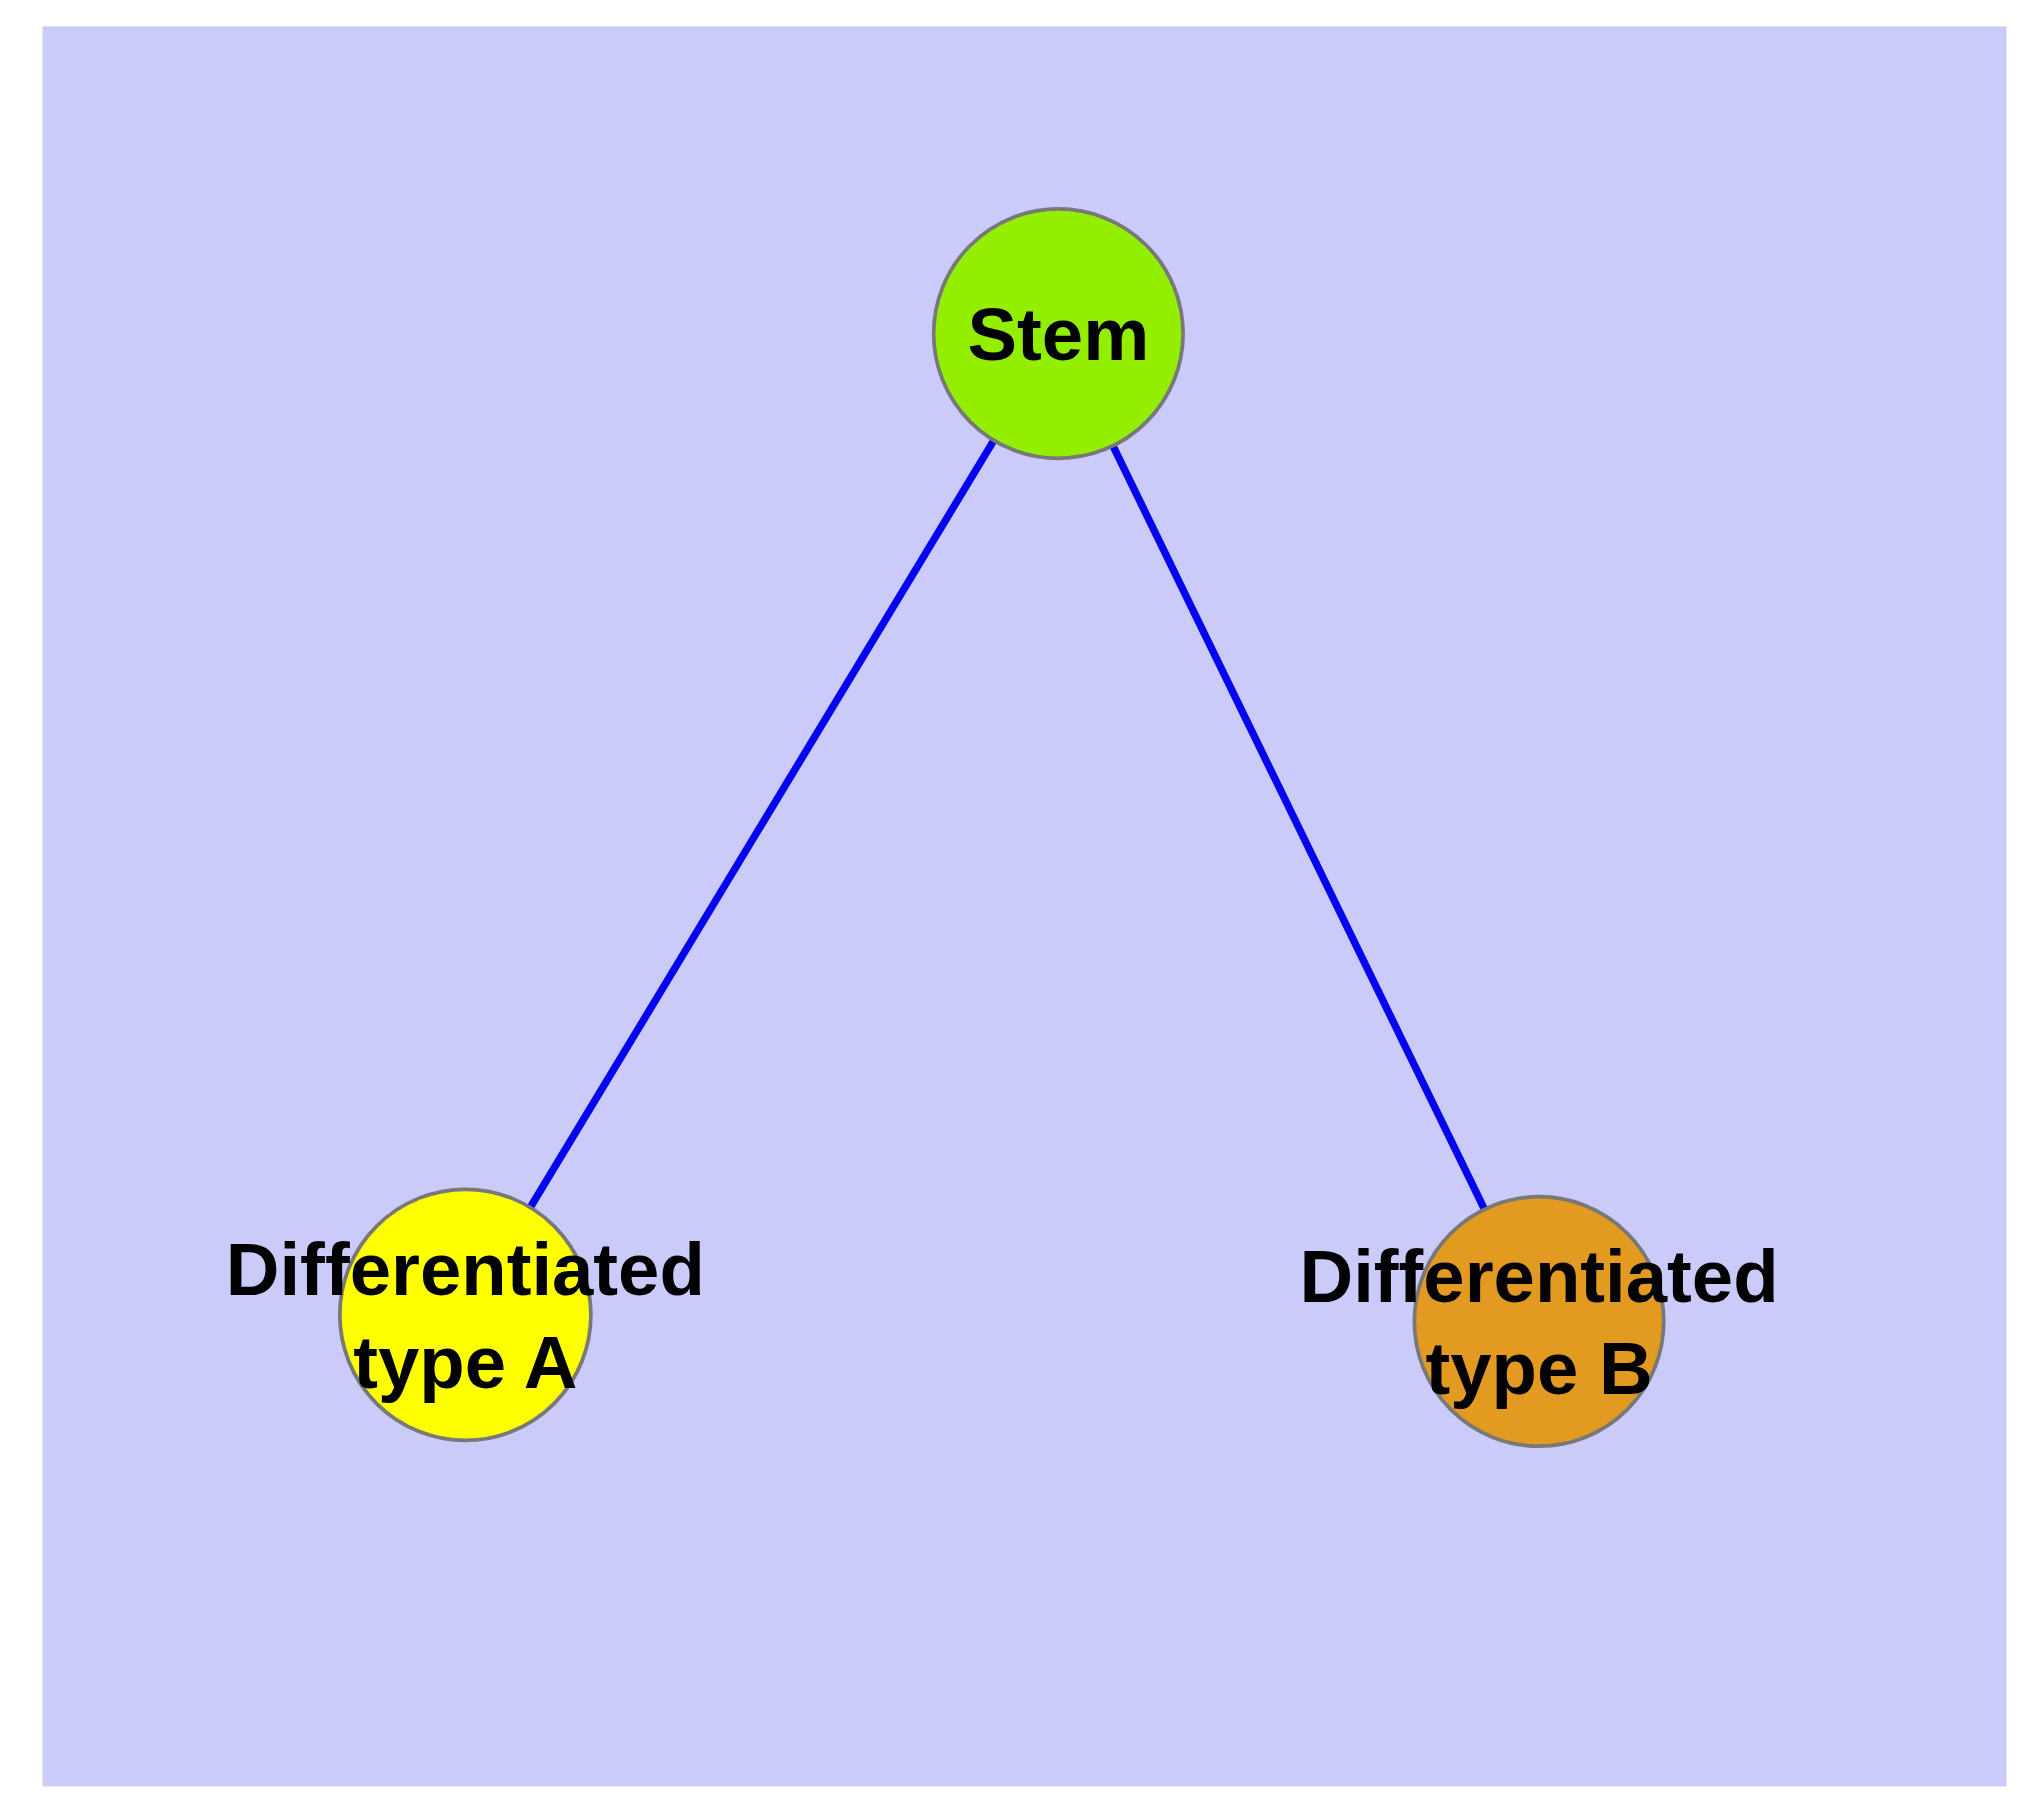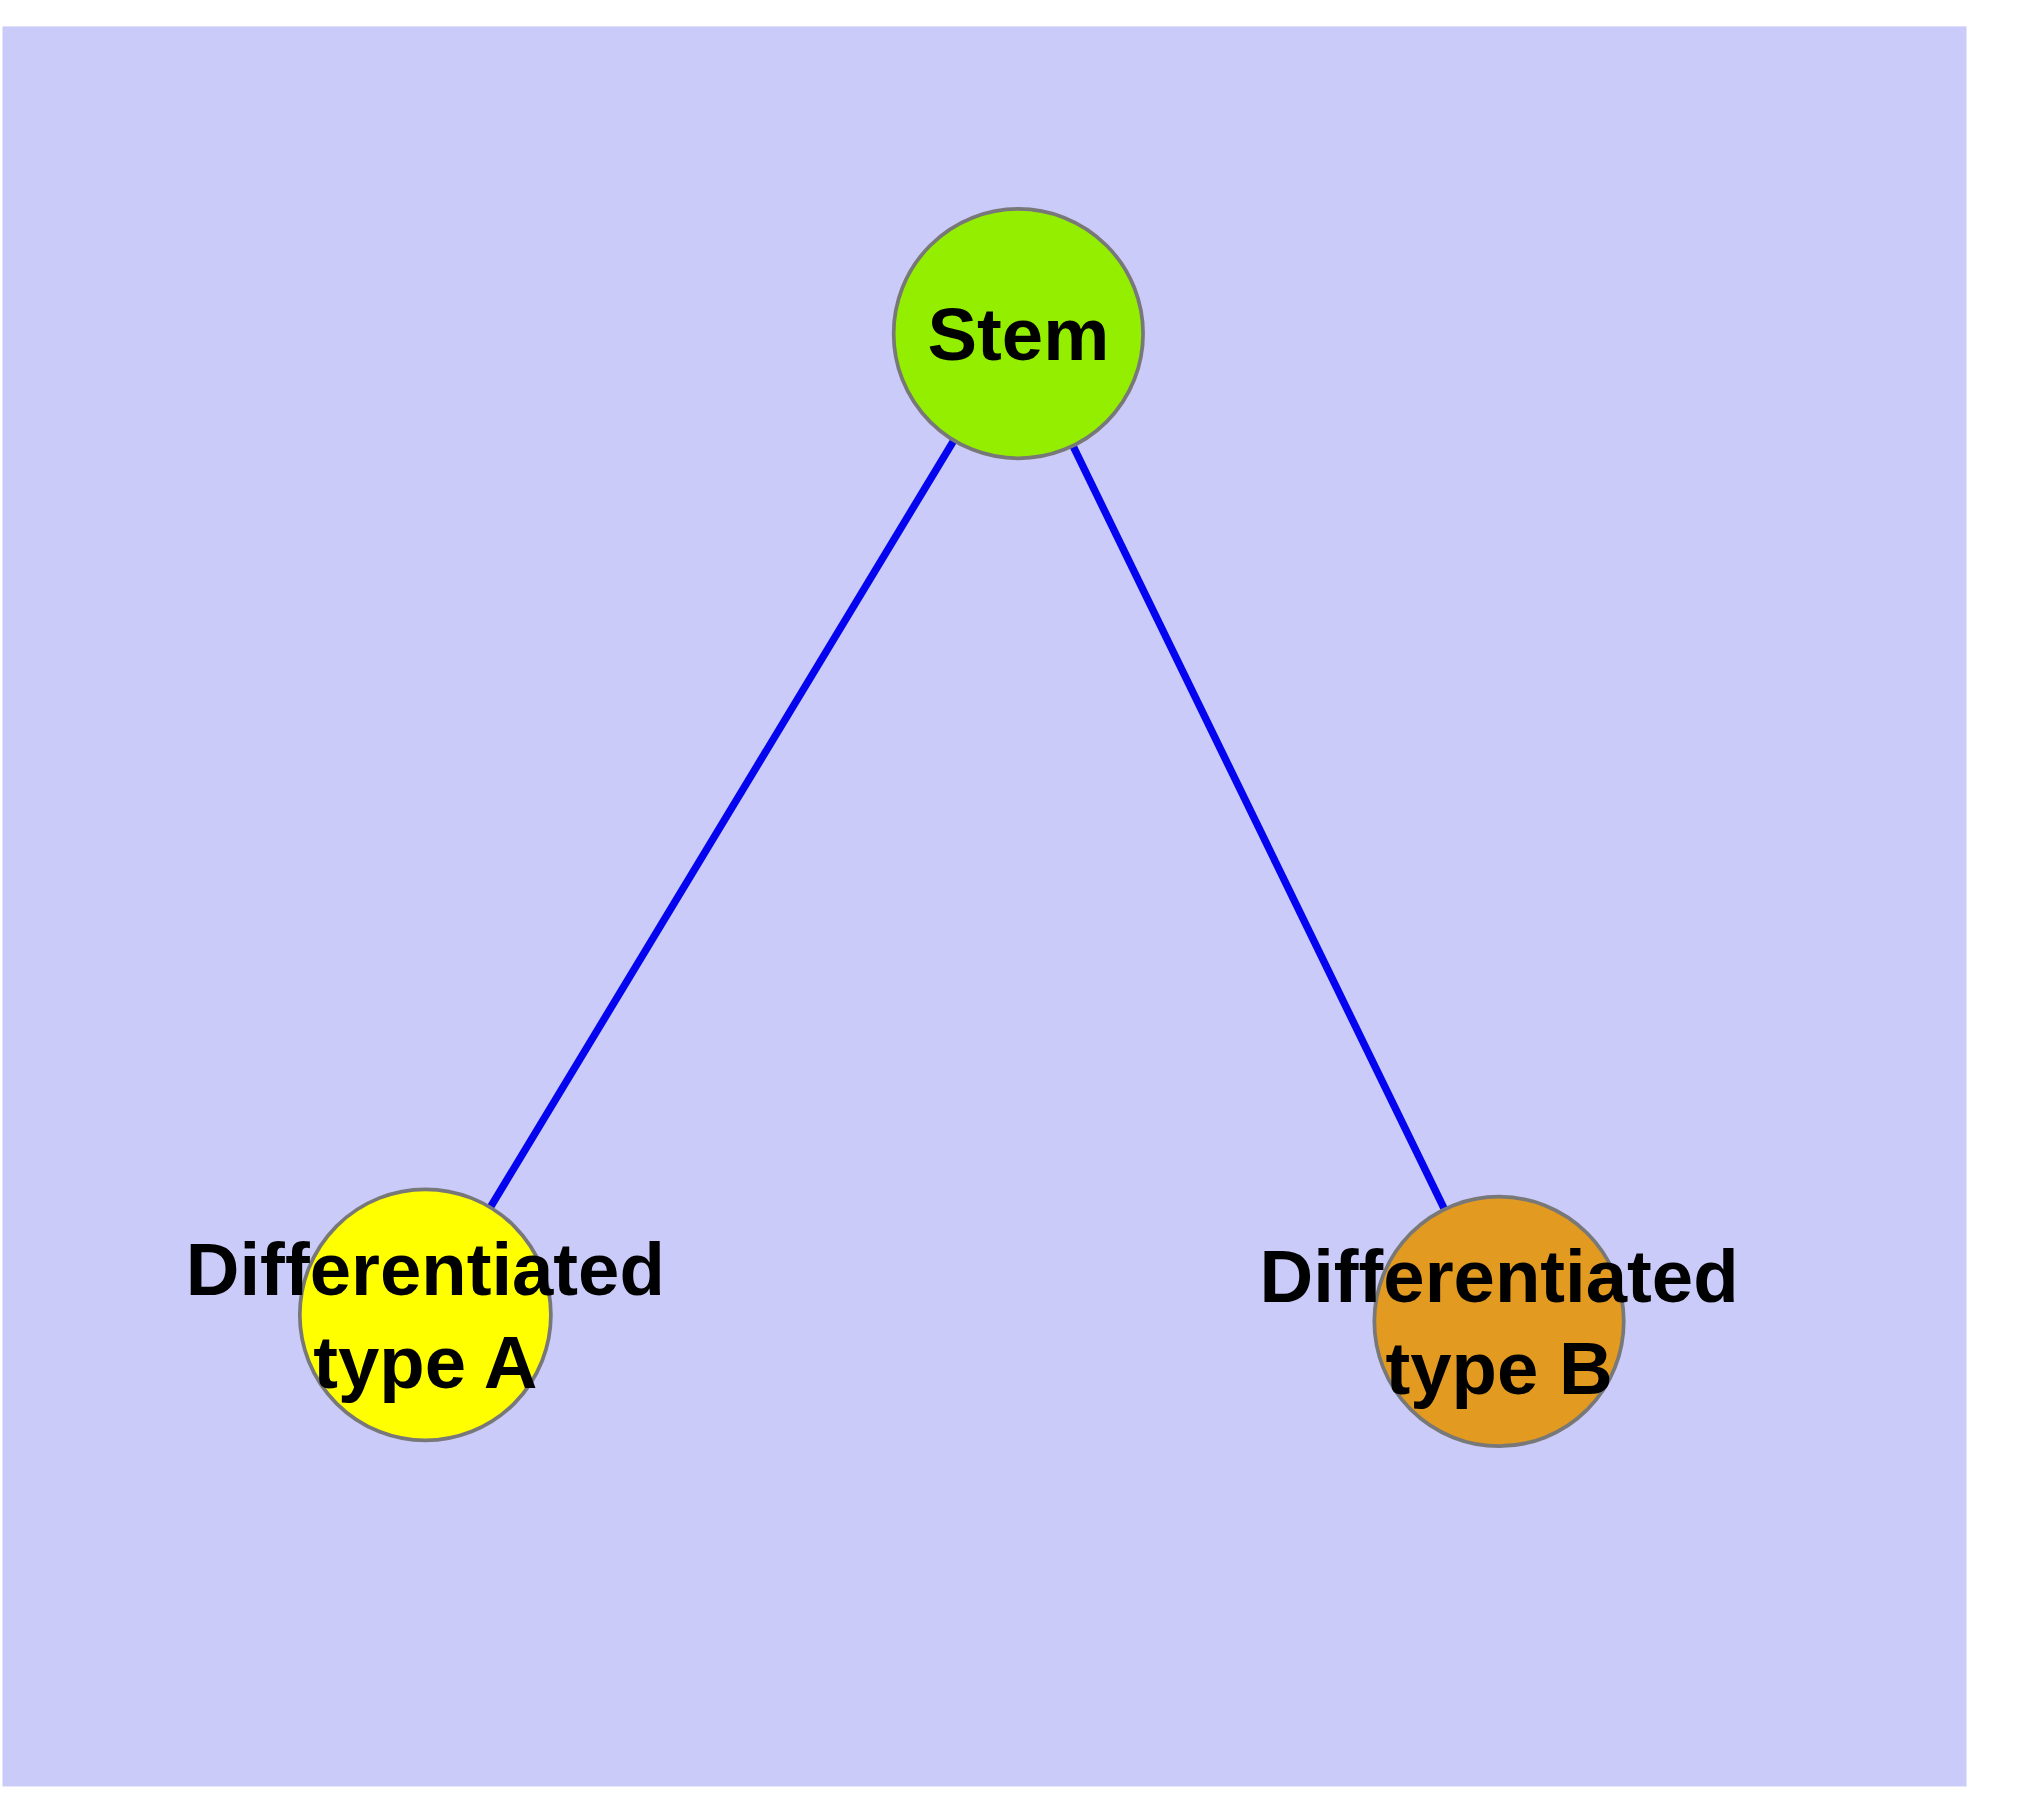--- a/index.html
+++ b/index.html
@@ -2,20 +2,21 @@
 <html style="font-size:13.6px"><head>
 <meta charset="utf-8">
 <style>
   html, body { margin: 0; padding: 0; background: #ffffff; }
   .canvas {
     position: relative;
     width: 1969px;
     height: 1812px;
     background: #ffffff;
     overflow: hidden;
+    padding-left: 40px;
   }
   svg { display: block; width: 100%; height: 100%; }
   .edge {
     fill: none;
     stroke-width: 9;
     stroke-linecap: butt;
   }
   .node-circle {
     stroke-width: 4.5;
   }

